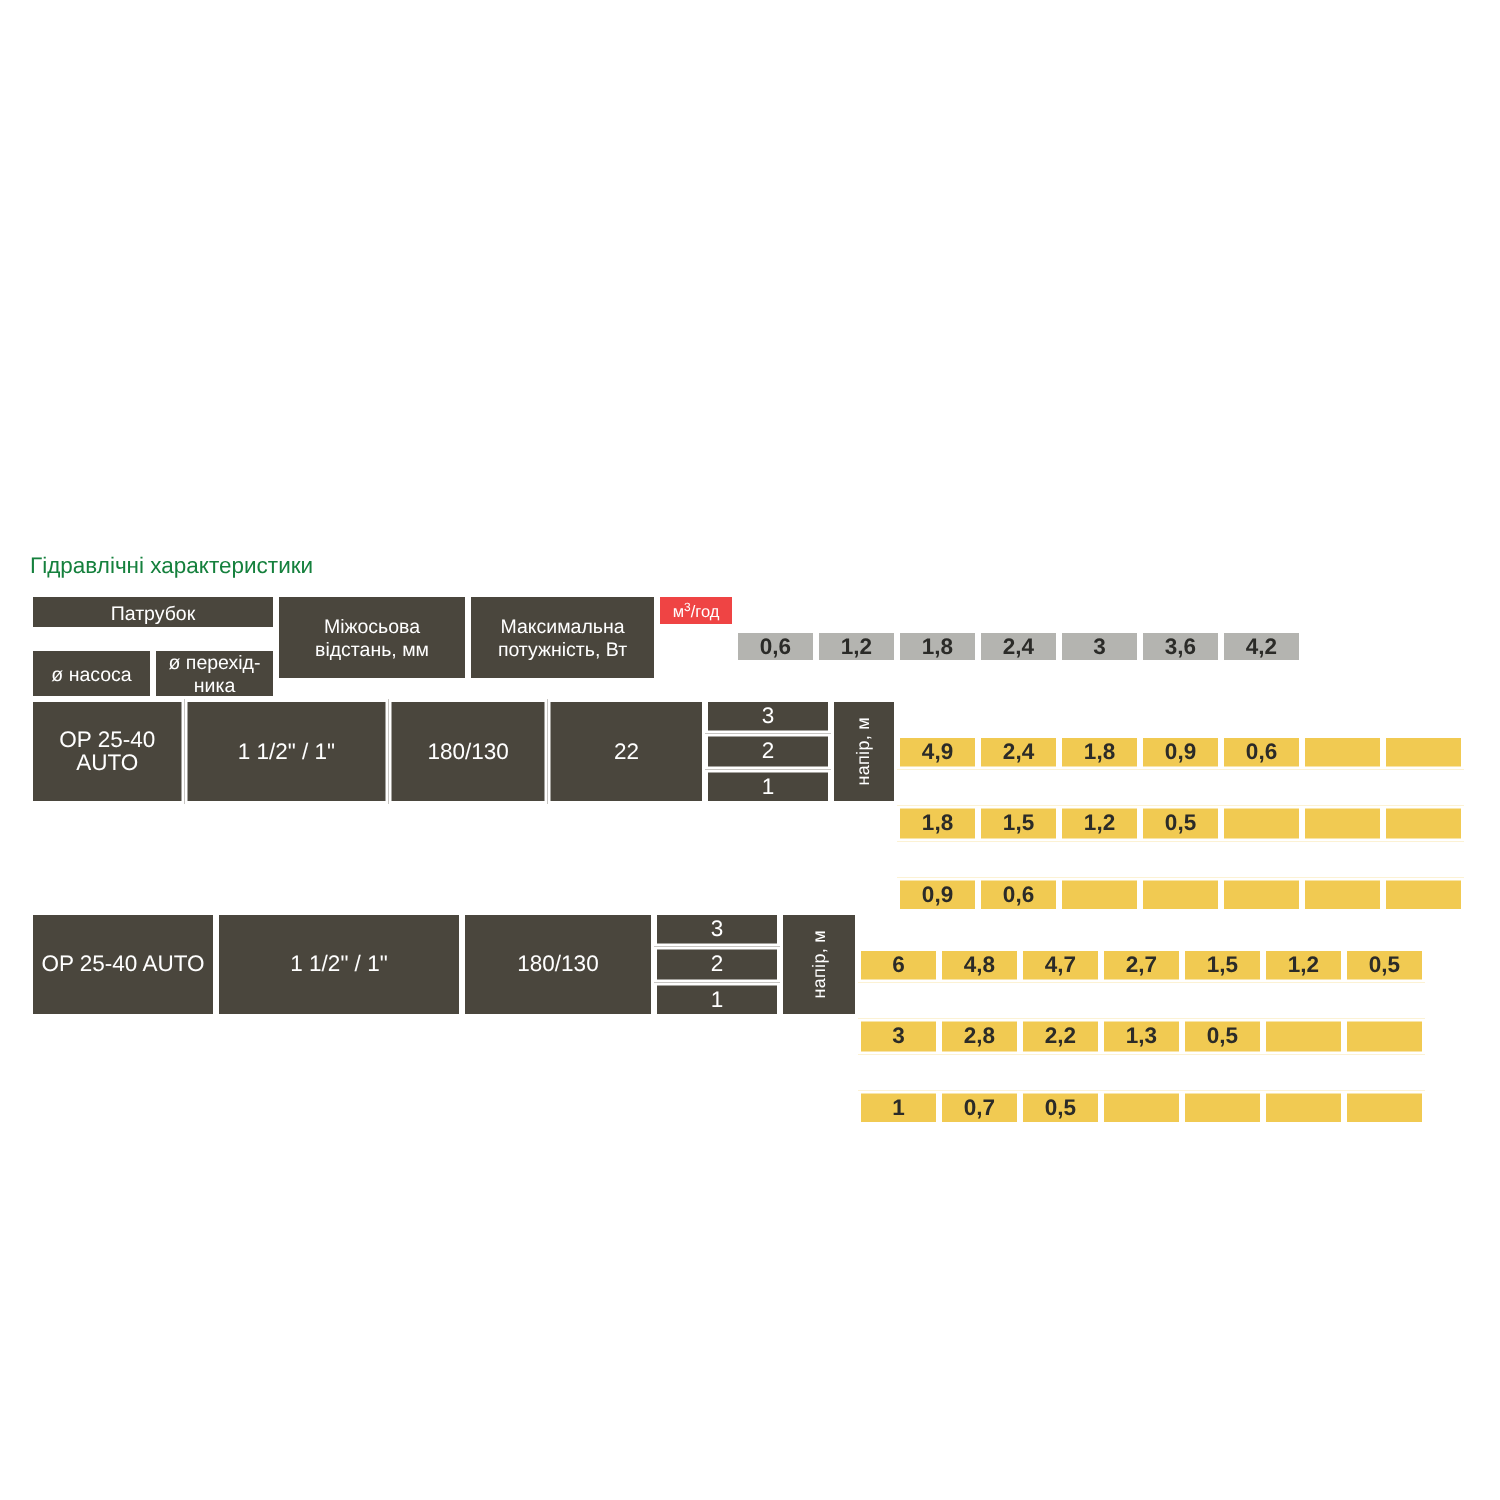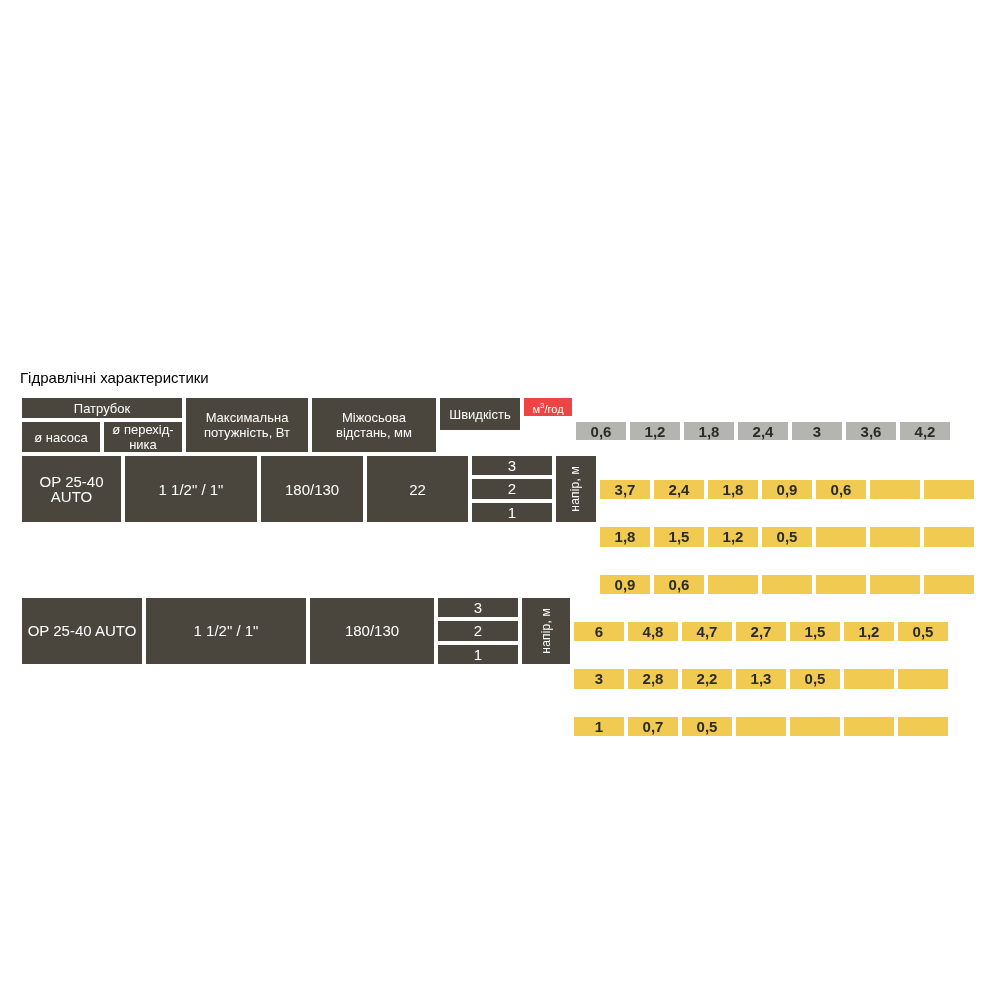--- a/index.html
+++ b/index.html
@@ -22,21 +22,21 @@
     height: 1000px;
   }
 
   
   #table-caption {
     position: absolute;
     left: 20px;
     top: 369px;
     font-size: 15px;
     line-height: 18px;
-    color: #000000;
+    color: #15803d;
     white-space: nowrap;
   }
 
   
   #hydraulic-table {
     position: absolute;
     left: 20px;
     top: 396px;
     width: 956px;
   }
@@ -84,21 +84,21 @@
   .c-speed    { width: 84px;  }
   .c-unit     { width: 52px;  }
   .c-q        { width: 54px; margin-top: 24px;  }
   .c-flowall  { width: 430px; }
 
   
   #header-block { display: flex; }
 
   .h-type     { height: 58px; }
   .h-nozzle   { height: 24px; }
-  .h-sub      { height: 34px; }
+  .h-sub      { height: 34px; margin-top: 12px; }
   .h-axis     { height: 58px; }
   .h-power    { height: 58px; }
   .h-speed    { height: 36px; }
   .h-qtitle   { height: 36px; }
   .h-qvals    { height: 22px; }
 
   .stack { display: flex; flex-direction: column; }
 
   .h-type, .h-axis, .h-power, .h-nozzle, .h-sub, .h-qtitle, .h-speed {
     font-size: 13px;
@@ -141,28 +141,24 @@
 
 
       <div class="stack">
         <div class="cell c-pipe2 h-nozzle">Патрубок</div>
         <div style="display:flex">
           <div class="cell c-pump h-sub">ø насоса</div>
           <div class="cell c-adapter h-sub">ø перехід-ника</div>
         </div>
       </div>
 
+      <div class="cell c-axis h-axis">Міжосьова відстань, мм</div>
+
       <div class="cell c-power h-power">Максимальна потужність, Вт</div>
 
-      <div class="cell c-axis h-axis">Міжосьова відстань, мм</div>
-
-      <div class="stack">
-        <div class="cell c-speed h-speed">Швидкість</div>
-        <div class="cell c-speed h-qvals blank"></div>
-      </div>
 
       <div class="stack">
         <div style="display:flex">
           <div class="cell c-unit h-qvals unit-cell">
               <span>м<sup>3</sup>/год</span>
             </div>
           <div class="cell c-q h-qvals gray">0,6</div>
           <div class="cell c-q h-qvals gray">1,2</div>
           <div class="cell c-q h-qvals gray">1,8</div>
           <div class="cell c-q h-qvals gray">2,4</div>
@@ -184,21 +180,21 @@
         <div class="cell c-speed m-sub val">2</div>
         <div class="cell c-speed m-sub val">1</div>
       </div>
 
       <div class="cell c-unit m-big">
         <span class="head-label">напір, м</span>
       </div>
 
       <div class="stack">
         <div style="display:flex">
-          <div class="cell c-q m-sub yellow">3,7</div>
+          <div class="cell c-q m-sub yellow">4,9</div>
           <div class="cell c-q m-sub yellow">2,4</div>
           <div class="cell c-q m-sub yellow">1,8</div>
           <div class="cell c-q m-sub yellow">0,9</div>
           <div class="cell c-q m-sub yellow">0,6</div>
           <div class="cell c-q m-sub yellow"></div>
           <div class="cell c-q m-sub yellow"></div>
         </div>
         <div style="display:flex">
           <div class="cell c-q m-sub yellow">1,8</div>
           <div class="cell c-q m-sub yellow">1,5</div>

